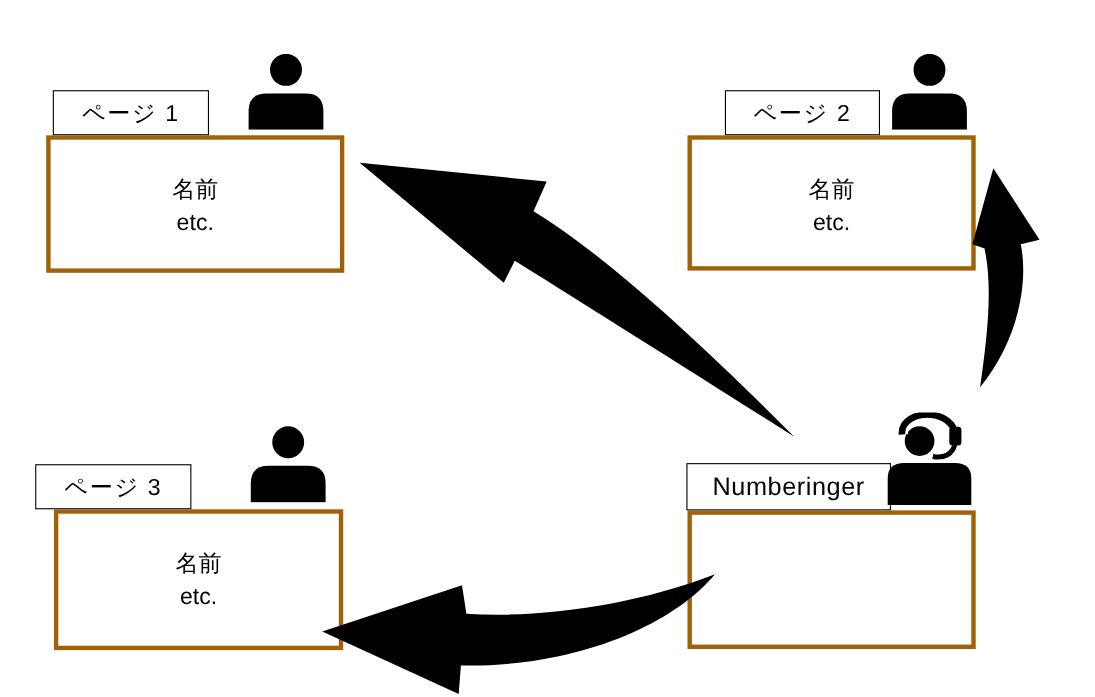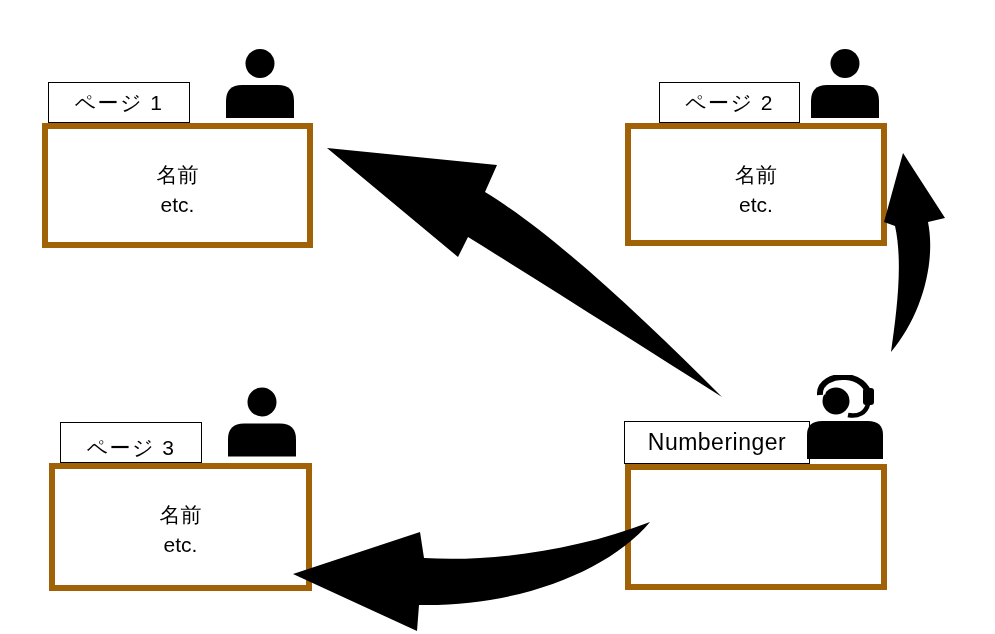--- a/index.html
+++ b/index.html
@@ -9,42 +9,42 @@
     color:#000; overflow:hidden;
   }
   .node-tab {
     position:absolute; box-sizing:border-box;
     border:1.5px solid #000; background:#fff;
     display:flex; align-items:center; justify-content:center;
     font-size:21px; letter-spacing:1.5px; z-index:2;
   }
   .node-main {
     position:absolute; box-sizing:border-box;
-    border:6px solid #a16207; background:#fff; z-index:1;
+    border:4px solid #a16207; background:#fff; z-index:1;
   }
   .body-text {
     position:absolute; left:0; right:0; top:31px;
     text-align:center; font-size:21px; line-height:30px; z-index:2;
   }
   .icon { position:absolute; z-index:6; }
   .icon * { fill:#000; }
   .icon .wline { fill:none; stroke:#ffffff; }
   .icon .kline { fill:none; stroke:#000000; }
   .arrow-layer { position:absolute; left:0; top:0; z-index:5; pointer-events:none; }
 
   
   .n1-tab  { left:48px;  top:82px;  width:142px; height:41px; }
   .n1-main { left:42px;  top:123px; width:271px; height:125px; }
   .n1-icon { left:225px; top:49px;  width:70px;  height:69px; }
   
   .n2-tab  { left:624px; top:82px;  width:141px; height:41px;margin-left:35px; }
   .n2-main { left:625px; top:123px; width:262px; height:123px; }
   .n2-icon { left:810px; top:49px;  width:70px;  height:69px; }
   
-  .n3-tab  { left:60px;  top:422px; width:142px; height:41px;align-items:flex-end; }
+  .n3-tab  { left:32px;  top:422px; width:142px; height:41px; }
   .n3-main { left:49px;  top:463px; width:263px; height:128px; }
   .n3-icon { left:227px; top:387px; width:70px;  height:70px; }
   
   .n4-tab  { left:624px; top:421px; width:186px; height:43px; letter-spacing:0.5px; font-size:23px; }
   .n4-main { left:625px; top:464px; width:262px; height:126px; }
   .n4-icon { left:806px; top:375px; width:80px;  height:84px; }
 </style>
 </head>
 <body>
 

